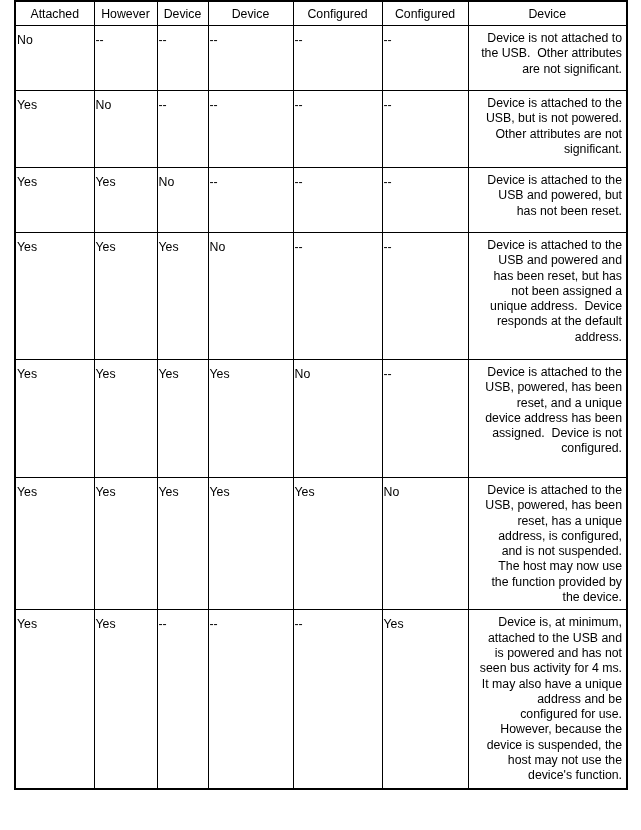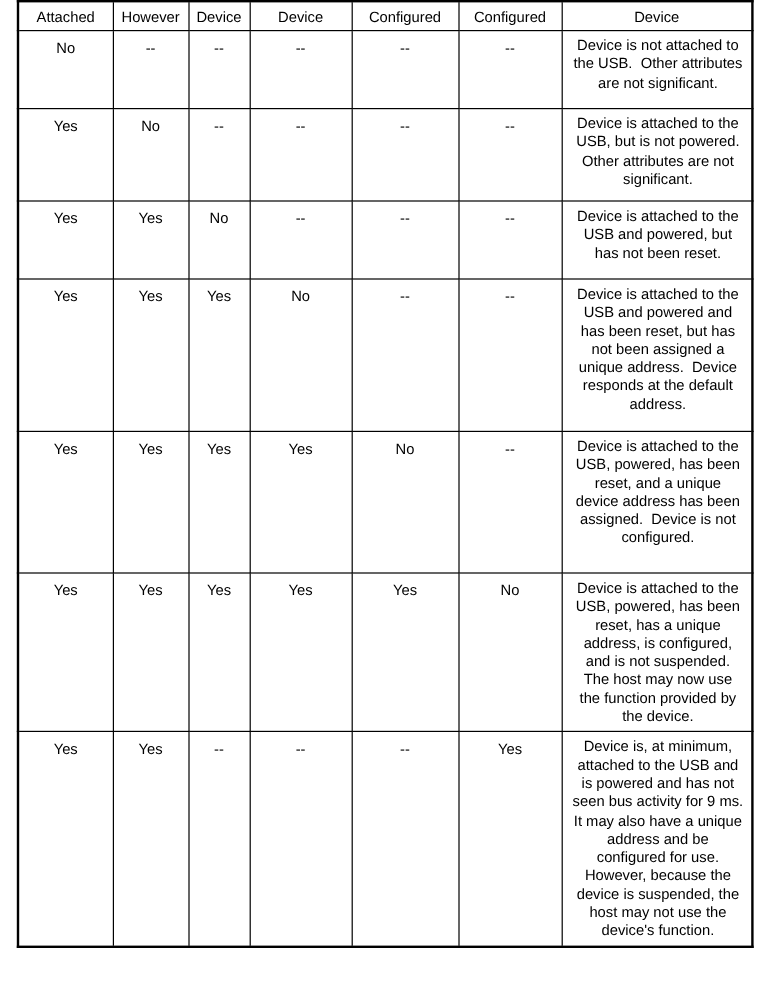--- a/index.html
+++ b/index.html
@@ -36,27 +36,27 @@
     overflow: hidden;
   }
   table.device-states th {
     font-weight: normal;
     text-align: center;
     vertical-align: middle;
     height: 23px;
     padding: 0 1px;
   }
   td.val {
-    text-align: center;
+    text-align: left;
     padding-top: 7px;
     line-height: 15px;
     margin-left: 37px;
   }
   td.state {
-    text-align: center;
+    text-align: right;
     padding: 5px 4px 4px 6px;
     line-height: 15.3px;
     white-space: pre-wrap;
     border-radius: 17px;
   }
   tr.r0 { height: 65px; }
   tr.r1 { height: 77px; }
   tr.r2 { height: 65px; }
   tr.r3 { height: 127px; }
   tr.r4 { height: 118px; }
@@ -173,21 +173,21 @@
       <tr class="r6">
         <td class="val">Yes</td>
         <td class="val">Yes</td>
         <td class="val">--</td>
         <td class="val">--</td>
         <td class="val">--</td>
         <td class="val">Yes</td>
         <td class="state">Device is, at minimum,
 attached to the USB and
 is powered and has not
-seen bus activity for 9 ms.
+seen bus activity for 4 ms.
 It may also have a unique
 address and be
 configured for use.
 However, because the
 device is suspended, the
 host may not use the
 device's function.</td>
       </tr>
     </tbody>
   </table>

